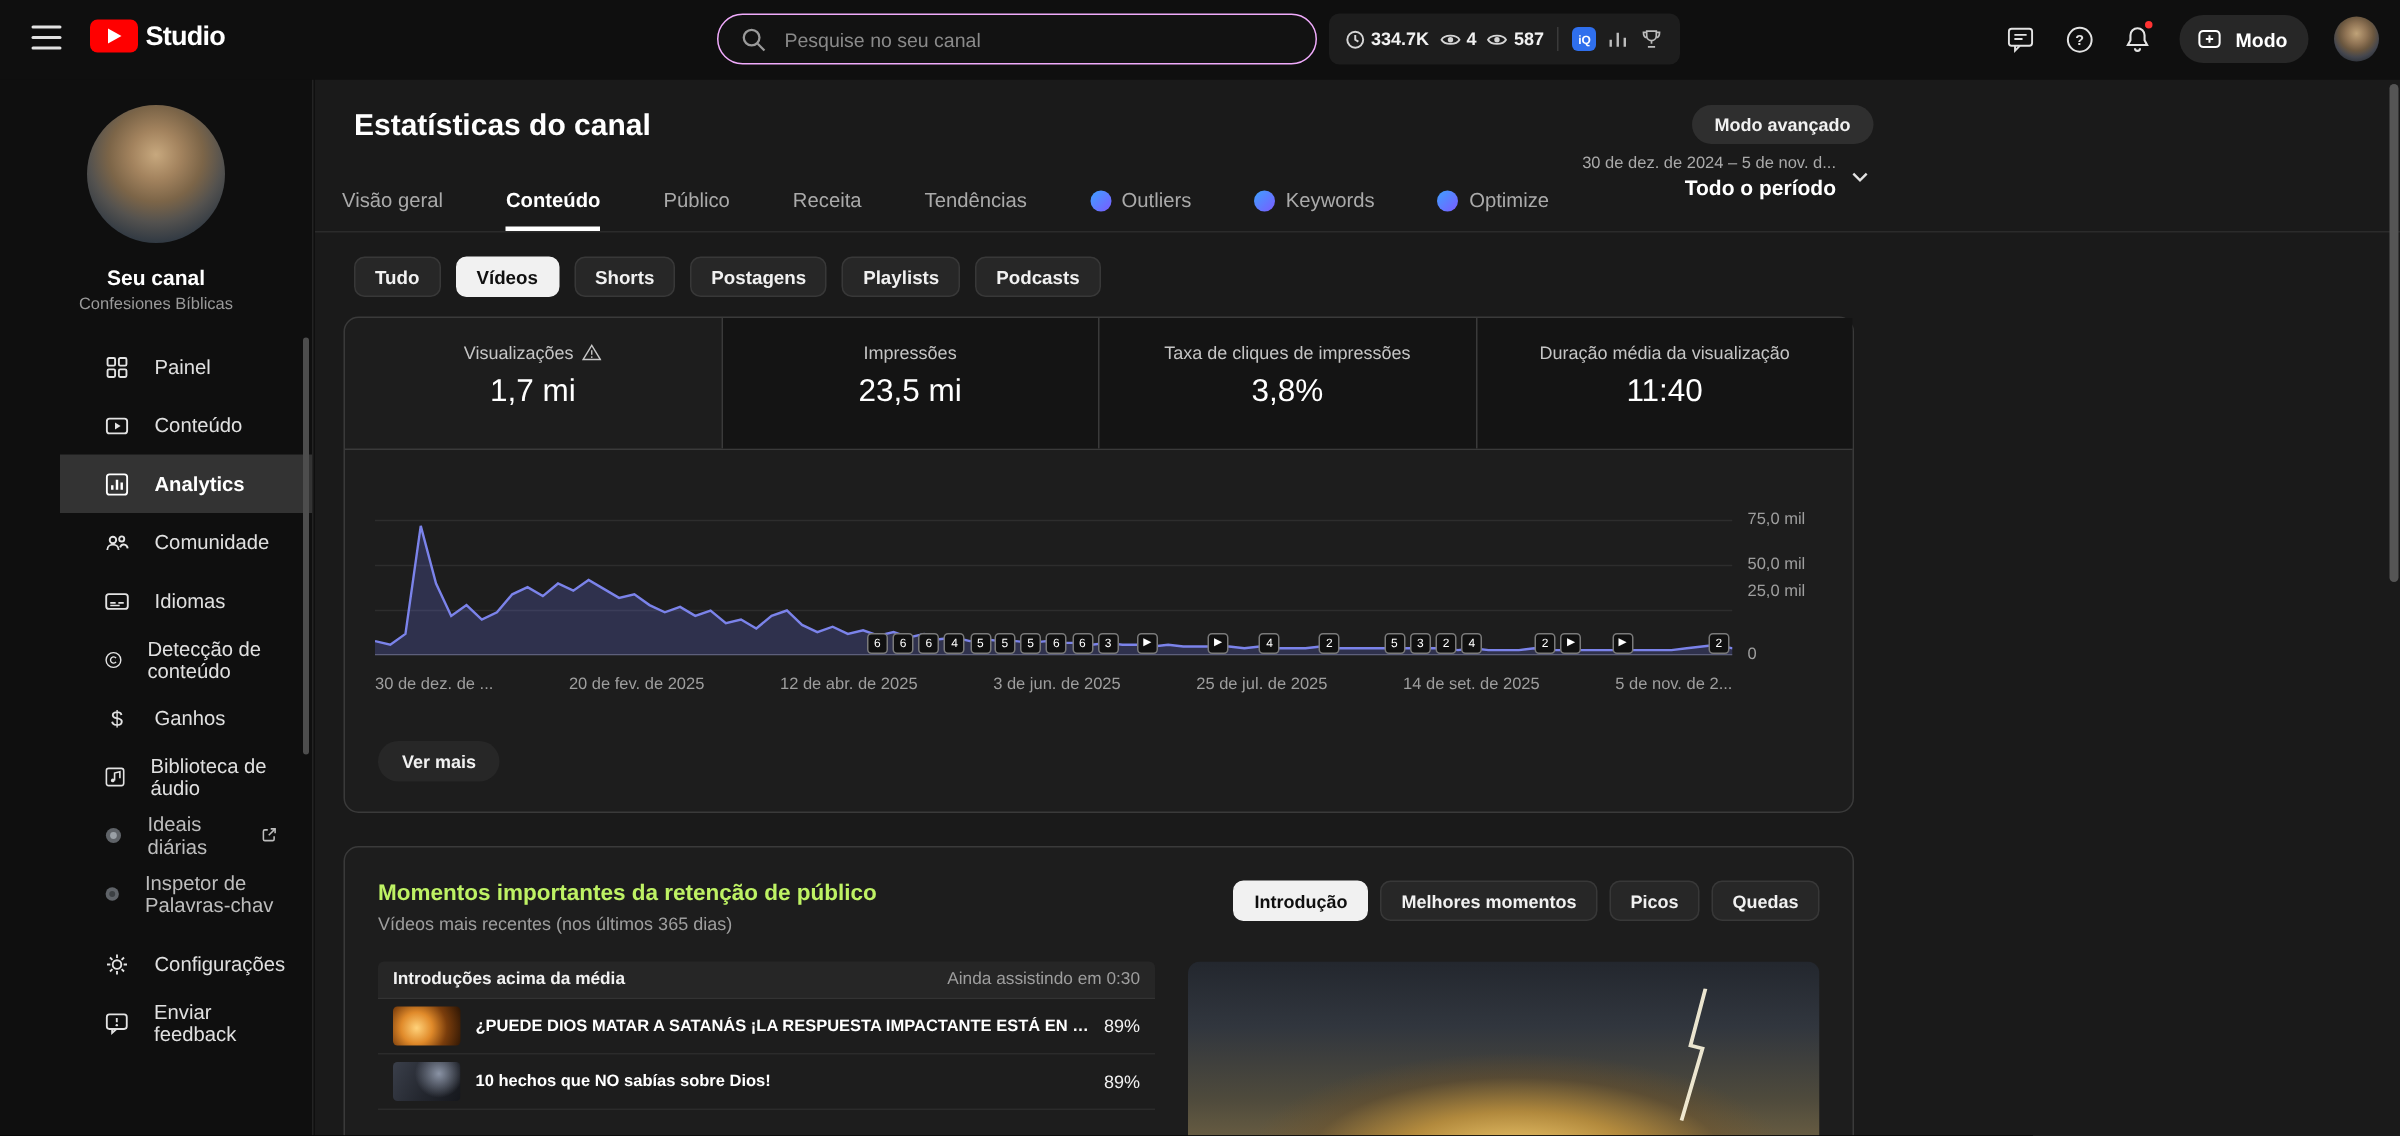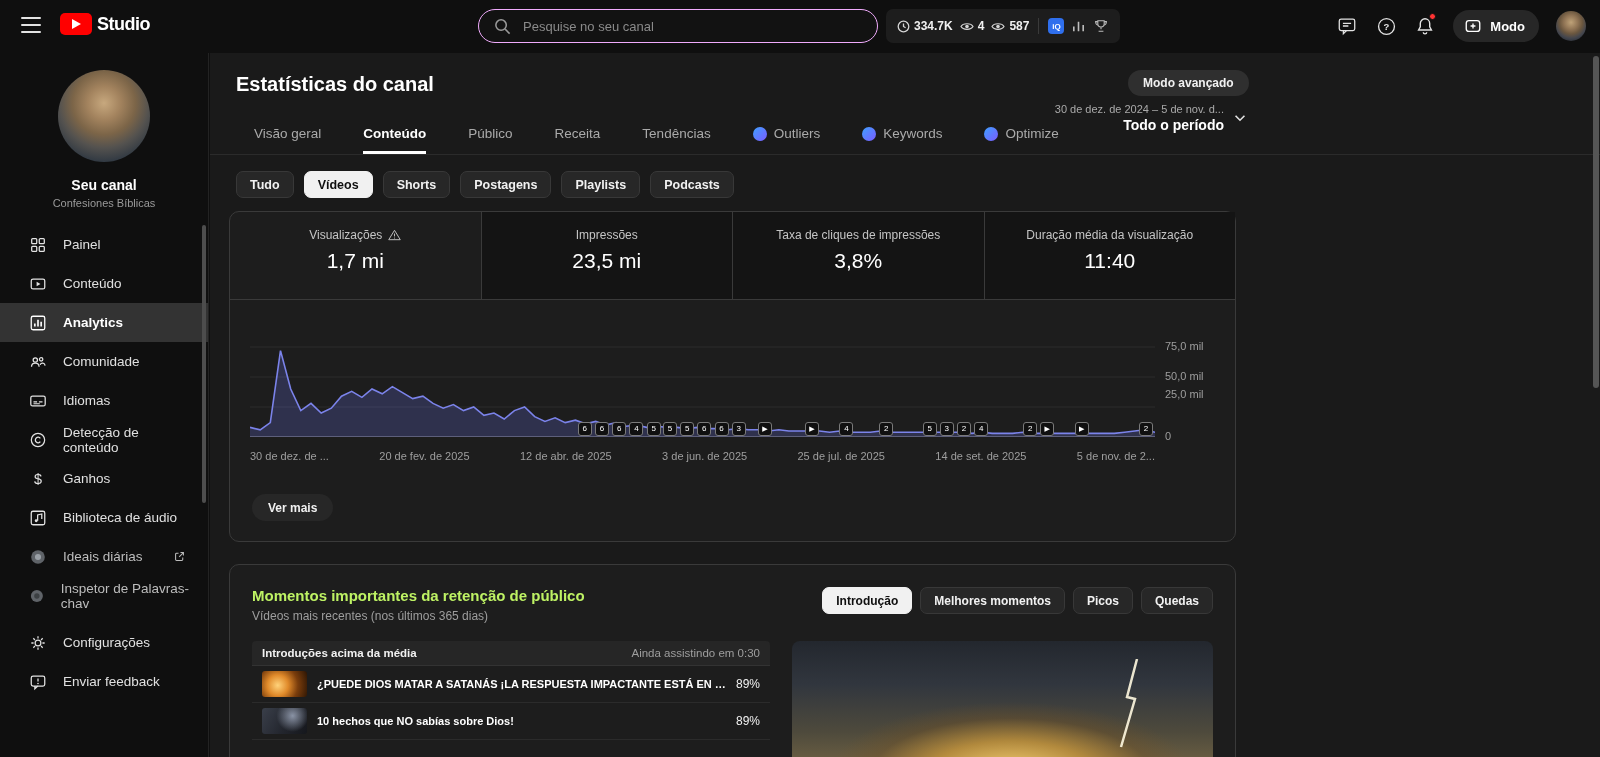--- a/index.html
+++ b/index.html
@@ -33,42 +33,42 @@
   .avatar-sm { width:30px; height:30px; border-radius:50%; cursor:pointer;
     background: radial-gradient(circle at 50% 38%, #bfa278 0%, #8f7354 30%, #6b573f 48%, #44464e 66%, #272c33 85%, #1b2026 100%); }
 
   
   .sidebar { position:absolute; top:53px; left:0; width:209px; bottom:0; background:#0f0f0f; border-right:1px solid #232323; }
   .channel { text-align:center; padding-top:17px; }
   .avatar-lg { width:92px; height:92px; border-radius:50%; margin:0 auto;
     background: radial-gradient(circle at 50% 36%, #c7a87e 0%, #a3835e 22%, #7c6548 42%, #54524f 60%, #323a43 78%, #1d242b 100%); }
   .ch-name { margin-top:15px; font-size:14px; font-weight:bold; color:#fff; }
   .ch-sub { margin-top:4px; font-size:11px; color:#9a9a9a; }
-  .menu { margin-top:16px; }
+  .menu { margin-top:16px;padding-left:40px; }
   .side-item { display:flex; align-items:center; height:39px; padding:0 10px 0 29px; gap:16px; cursor:pointer; font-size:13.5px; color:#e0e0e0; }
   .side-item.selected { background:#333333; color:#fff; font-weight:bold; }
   .side-item.dim { color:#bdbdbd; }
   .side-item .ext { margin-left:auto; margin-right:12px; }
   .menu-gap { height:8px; }
   .sb-scrollbar { position:absolute; right:2px; top:172px; width:4px; height:278px; background:#4d4d4d; border-radius:2px; }
 
   
   .main { position:absolute; top:53px; left:210px; right:0; bottom:0; background:#1a1a1a; overflow:hidden; }
   .main-scrollbar { position:absolute; right:1px; top:3px; width:6px; height:332px; background:#555; border-radius:3px; z-index:20; }
 
   .head { position:relative; height:102px; border-bottom:1px solid #2b2b2b; }
   .page-title { position:absolute; left:26px; top:20px; font-size:20px; font-weight:bold; color:#fff; }
   .adv-btn { position:absolute; left:918px; top:17px; height:26px; padding:0 15px; background:#2f2f2f; border-radius:14px; font-size:12px; font-weight:bold; display:flex; align-items:center; cursor:pointer; }
   .date-sel { position:absolute; left:828px; top:50px; width:210px; display:flex; align-items:center; cursor:pointer; }
   .date-txt { flex:1; text-align:right; }
   .date-range { font-size:11px; color:#aaa; }
   .period { font-size:14px; font-weight:bold; color:#fff; margin-top:2px; }
   .chev { margin-left:8px; }
 
-  .tabs { position:absolute; left:44px; bottom:0; display:flex; gap:42px; }
+  .tabs { position:absolute; left:18px; bottom:0; display:flex; gap:42px; }
   .tab { font-size:13.5px; color:#aaa; padding-bottom:13px; cursor:pointer; display:flex; align-items:center; gap:7px; position:relative; }
   .tab.selected { color:#fff; font-weight:bold; border-bottom:3px solid #fff; padding-bottom:10px; }
   .tab-dot { width:14px; height:14px; border-radius:50%; background:linear-gradient(135deg,#3ea0ff,#7b5bff); display:inline-block; }
 
   .chips { display:flex; gap:10px; padding:16px 0 0 26px; }
   .chip { height:27px; padding:0 13px; display:flex; align-items:center; background:#272727; border:1px solid #383838; border-radius:7px; font-size:12.5px; font-weight:bold; color:#f1f1f1; cursor:pointer; }
   .chip.selected { background:#f1f1f1; border-color:#f1f1f1; color:#0f0f0f; }
 
   
   .card { margin-left:19px; width:1007px; background:#1d1d1d; border:1px solid #3a3a3a; border-radius:10px; }

